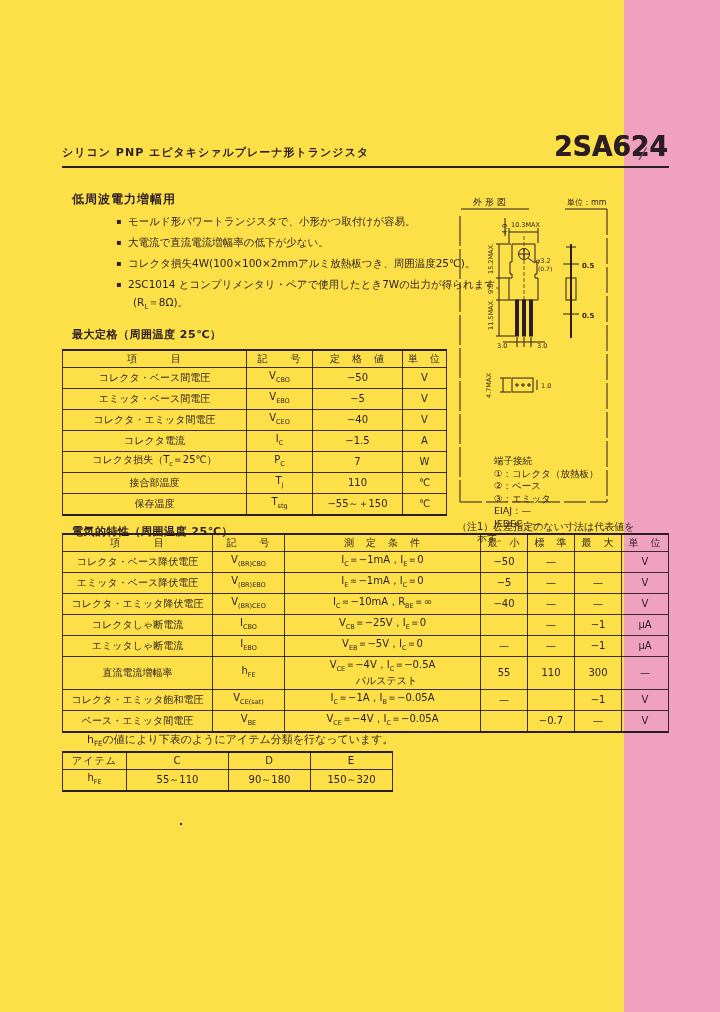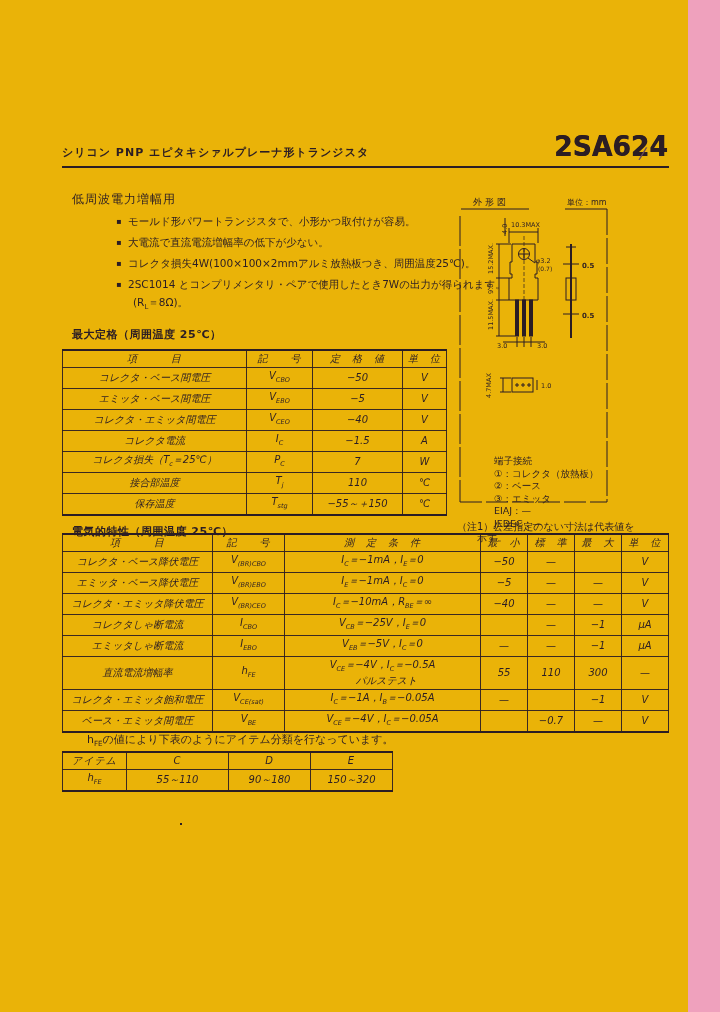--- a/index.html
+++ b/index.html
@@ -1,29 +1,29 @@
 <!DOCTYPE html>
 <html><head>
 <meta charset="utf-8">
 <style>
   html,body{margin:0;padding:0;width:720px;height:1012px;overflow:hidden;}
   body{background:#efa1bd;font-family:"DejaVu Sans","Liberation Sans",sans-serif;color:#2b1d24;}
-  .page{position:absolute;inset:0;width:688px;height:1012px;background:#eab308;}
+  .page{position:absolute;inset:0;width:624px;height:1012px;background:#fde047;}
   .abs{position:absolute;}
   .doc-title{left:62px;top:145px;font-size:11px;font-weight:bold;letter-spacing:1px;}
   .part-no{left:551px;top:130px;font-size:28px;font-weight:bold;transform:scaleX(.95);text-shadow:.6px 0 currentColor;}
   .pen-mark{left:640px;top:143px;font-size:17px;color:#6a4a58;transform:rotate(14deg);}
   .title-rule{left:62px;top:166px;width:607px;height:2px;background:#2b1d24;}
-  .application{left:72px;top:191px;font-size:12px;font-weight:normal;letter-spacing:1px;}
+  .application{left:72px;top:191px;font-size:12px;font-weight:bold;letter-spacing:1px;}
   .features{left:116px;top:211px;list-style:none;margin:0;padding:0;font-size:10.5px;}
   .features li{height:21px;line-height:21px;white-space:nowrap;}
   .features .blt{display:inline-block;width:12px;font-size:8px;vertical-align:1px;}
   .feature-note{left:133px;top:296px;font-size:10.5px;}
   .section-title{font-size:11px;font-weight:bold;letter-spacing:.5px;}
-  table{border-collapse:collapse;table-layout:fixed;background:transparent;font-style:italic;}
+  table{border-collapse:collapse;table-layout:fixed;background:transparent;}
   th,td{border:1px solid rgba(43,29,36,.92);font-size:10px;line-height:12px;padding:2px 4px;font-weight:normal;overflow:hidden;white-space:nowrap;}
   table{border-top:2px solid #2b1d24;border-bottom:2px solid #2b1d24;}
   th{letter-spacing:1px;}
   .c{text-align:center;}
   .l{text-align:center;}
   sub{font-size:65%;}
   .hfe-intro{left:87px;top:732px;font-size:11px;}
   .note-block{left:457px;top:473px;width:160px;font-size:10px;line-height:11px;padding-left:20px;text-indent:-20px;margin-top:48px;}
   .pins-block{left:494px;top:408px;font-size:9.5px;line-height:12.5px;margin-top:47px;}
   .speck{left:180px;top:823px;width:2px;height:2px;background:#2b1d24;}

